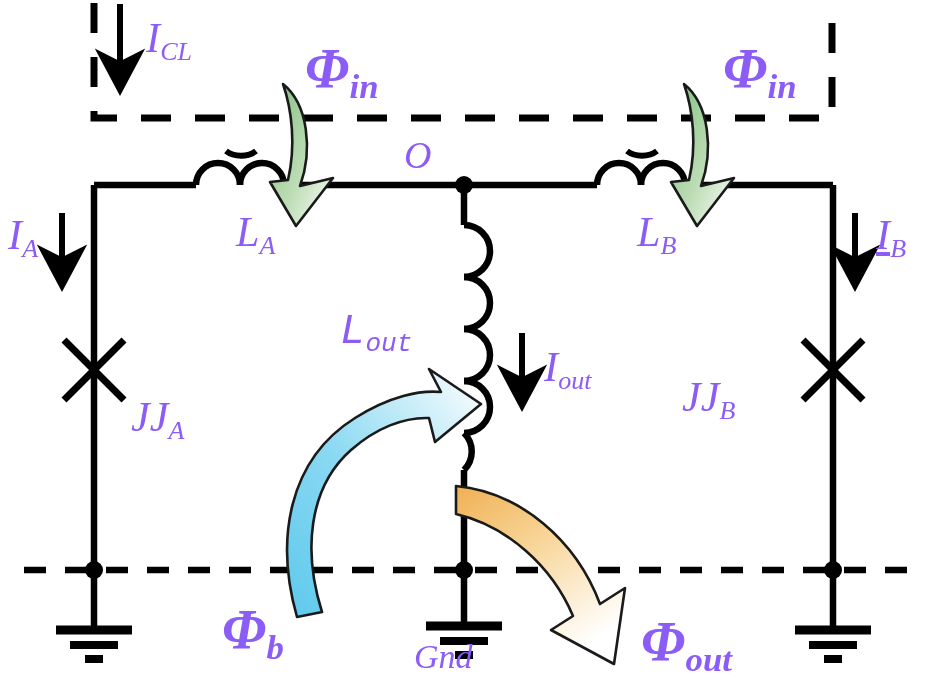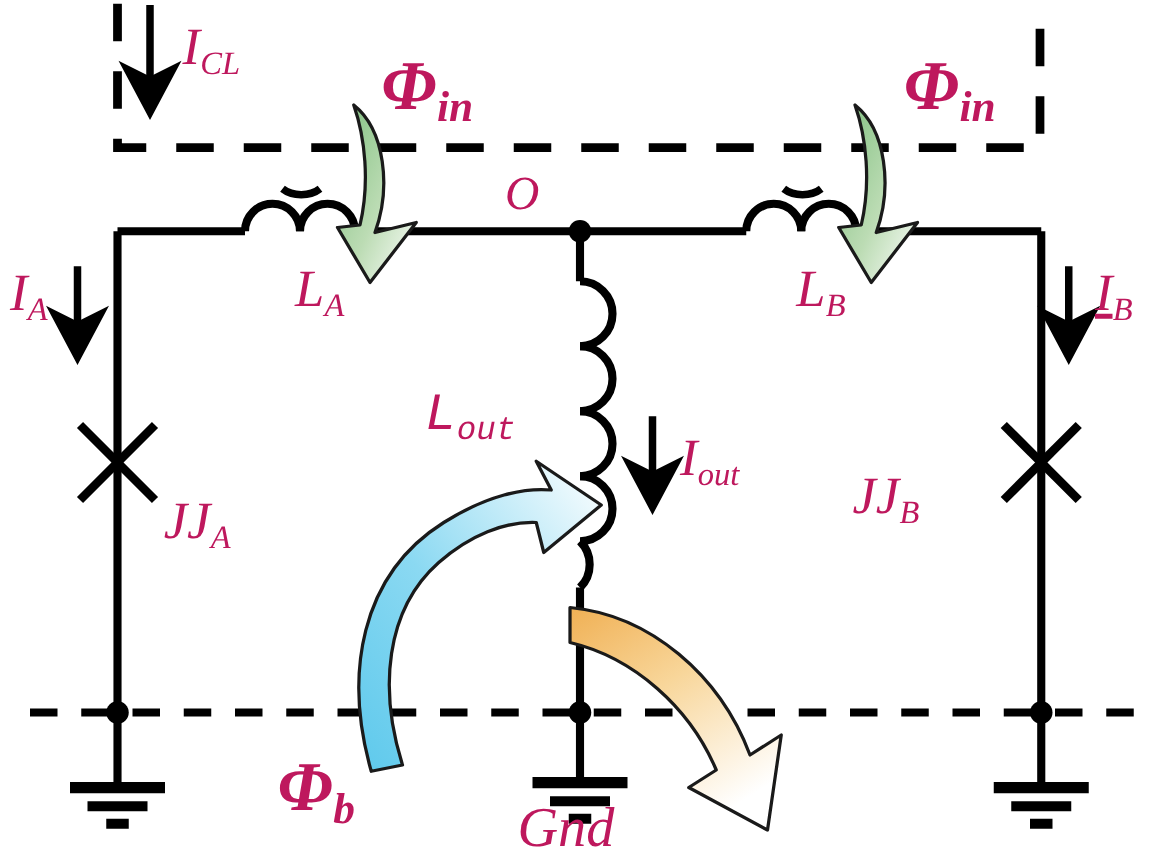--- a/index.html
+++ b/index.html
@@ -21,37 +21,37 @@
     position: absolute;
     left: 0;
     top: 0;
     width: 933px;
     height: 686px;
   }
   .lbl {
     position: absolute;
     font-family: "Liberation Serif", "DejaVu Serif", serif;
     font-style: italic;
-    color: #be185d;
+    color: #8b5cf6;
     white-space: nowrap;
     line-height: 1;
     user-select: none;
   }
   .lbl .sub {
     font-size: 0.62em;
     font-style: italic;
     vertical-align: baseline;
     position: relative;
     top: 0.30em;
     left: 0.01em;
   }
   .lbl.main { font-size: 42px; }
   .lbl.phi  { font-size: 56px; font-weight: bold; }
   .lbl.node { font-size: 38px; }
-  .lbl.gnd  { font-size: 45px; }
+  .lbl.gnd  { font-size: 34px; }
 </style>
 </head>
 <body>
 
 <div id="canvas-wrap">
 
   <svg class="diagram" viewBox="0 0 933 686">
     <defs>
       <linearGradient id="gradGreen" x1="0" y1="0" x2="1" y2="1">
         <stop offset="0%" stop-color="#7fbf7f"></stop>
@@ -252,18 +252,21 @@
   </div>
 
   <div class="lbl main" style="left:682px; top:376px;">
     <span>JJ</span><span class="sub">B</span>
   </div>
 
   <div class="lbl phi" style="left:222px; top:602px;">
     <span>Φ</span><span class="sub">b</span>
   </div>
 
+  <div class="lbl phi" style="left:641px; top:614px;">
+    <span>Φ</span><span class="sub">out</span>
+  </div>
 
   <div class="lbl gnd" style="left:414px; top:640px;">
     <span>Gnd</span>
   </div>
 
 </div>
 
 </body></html>

